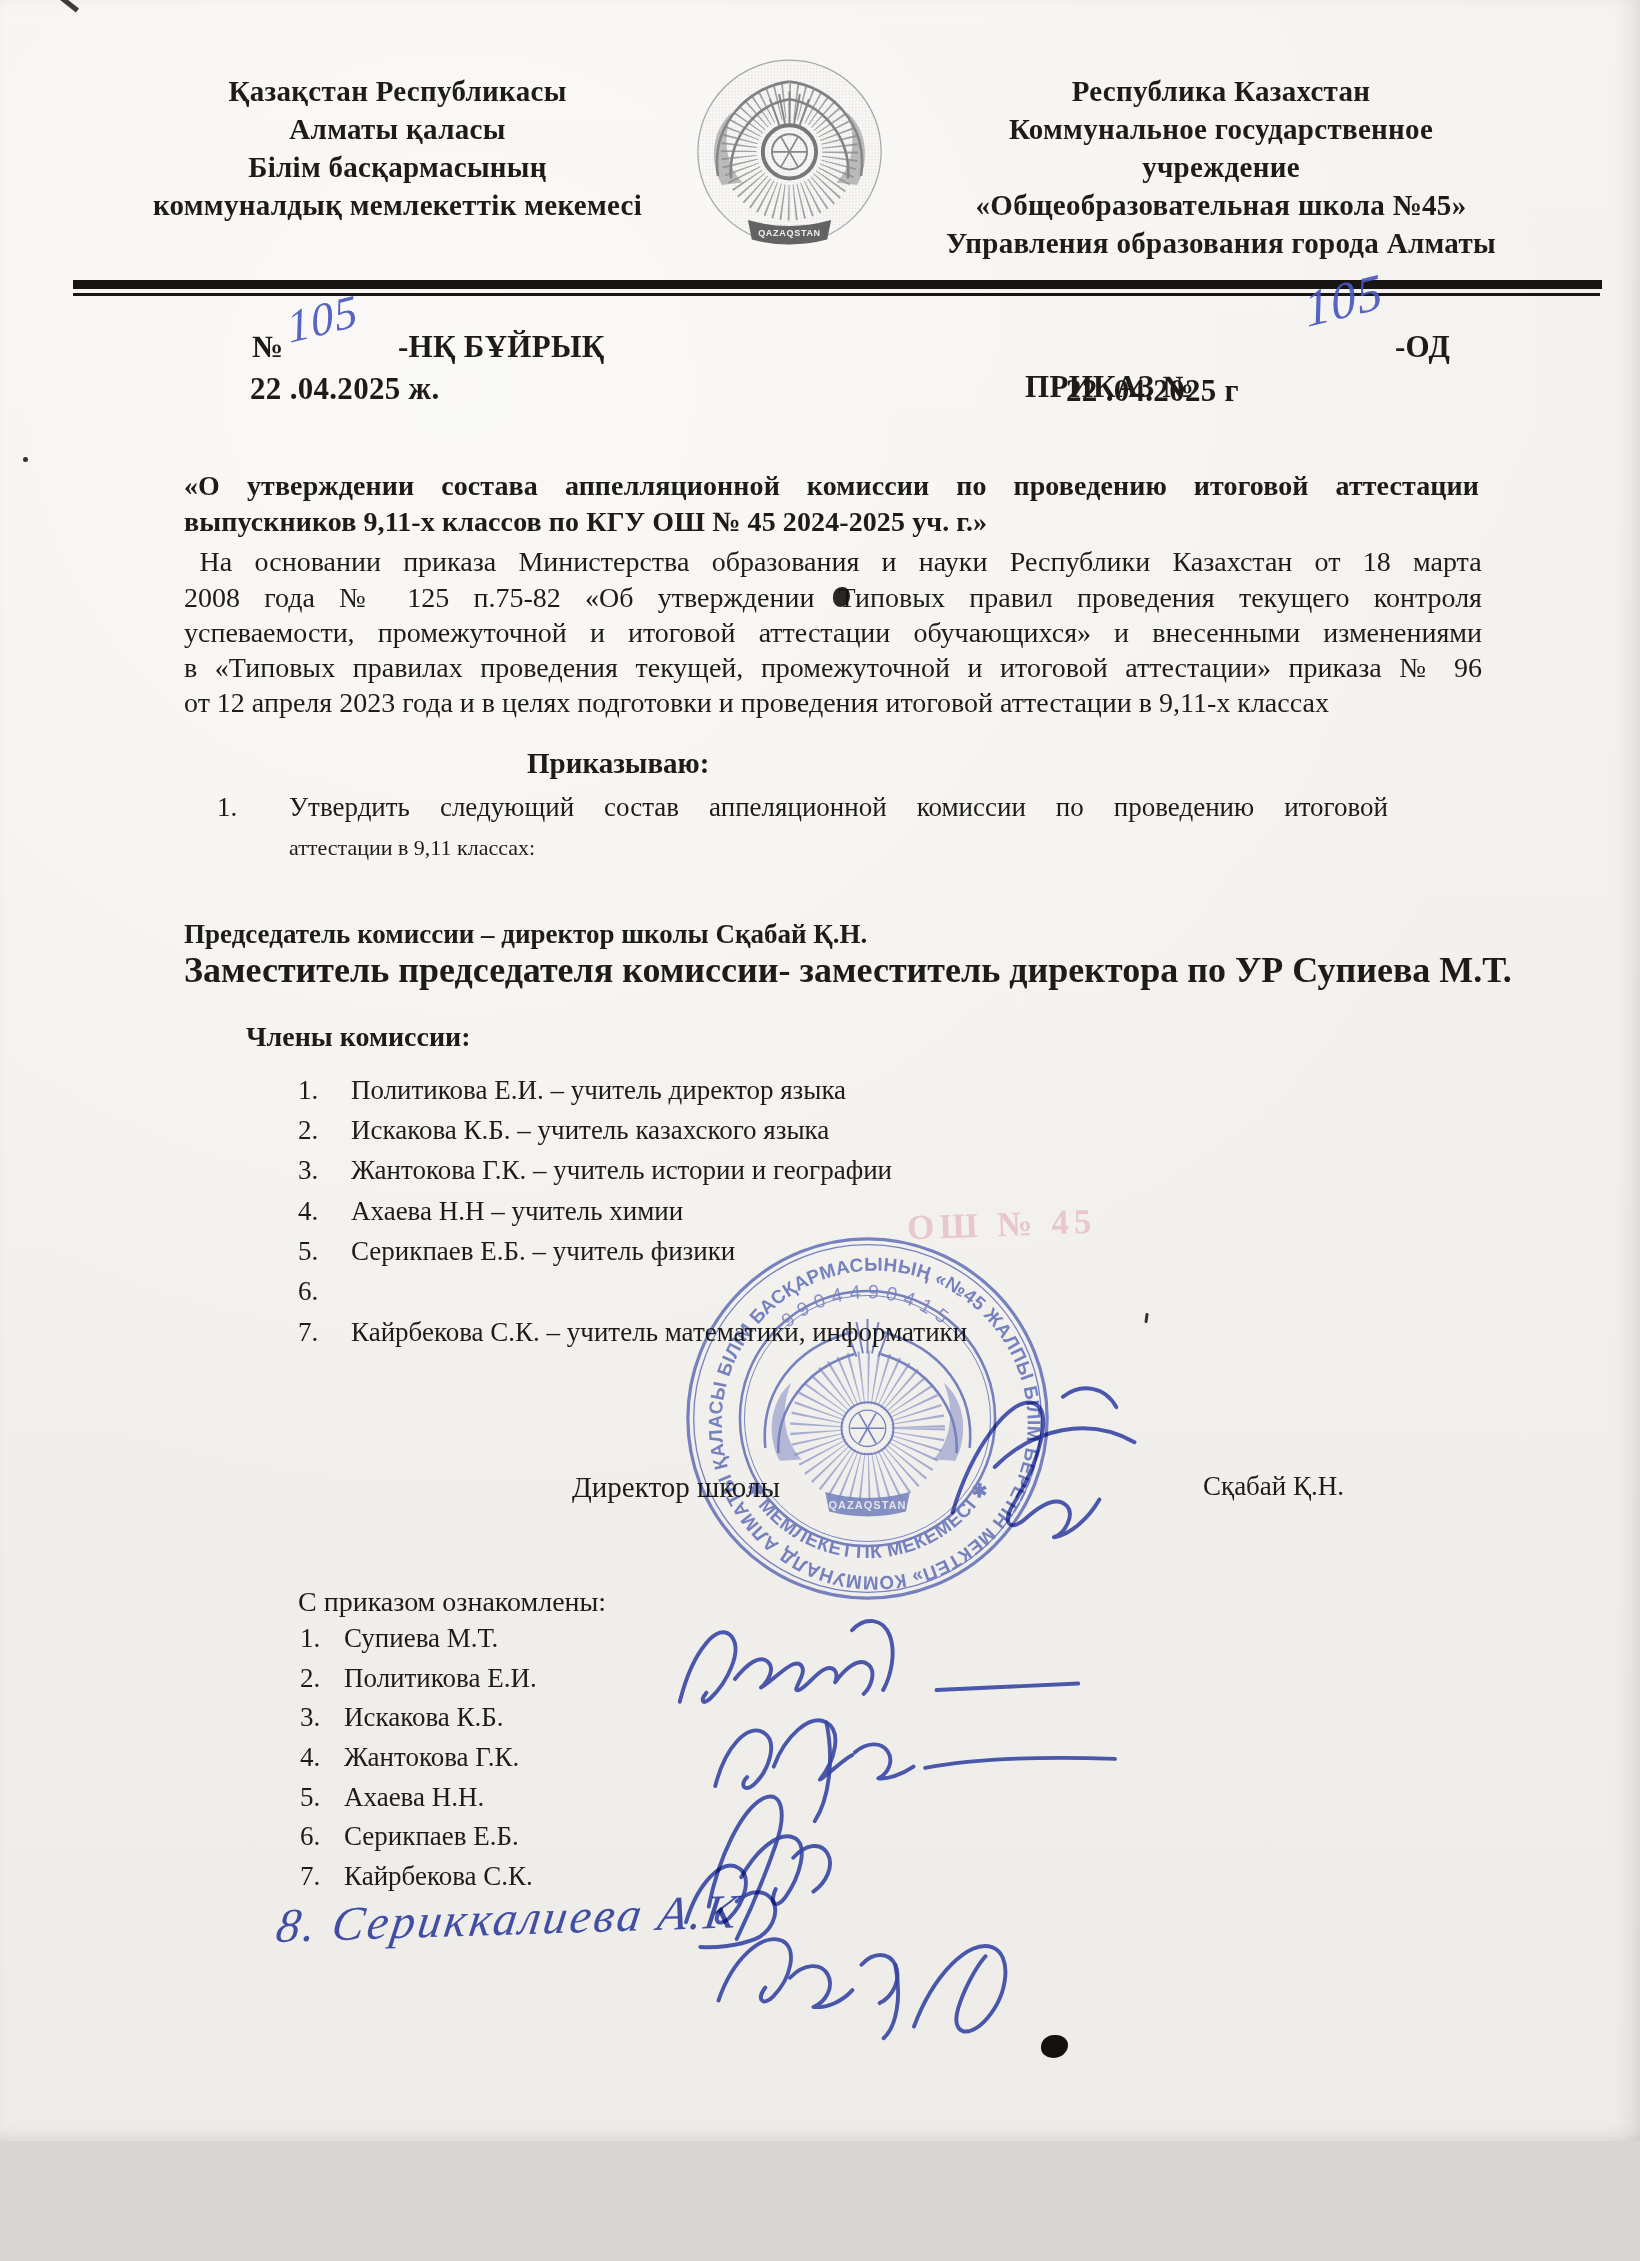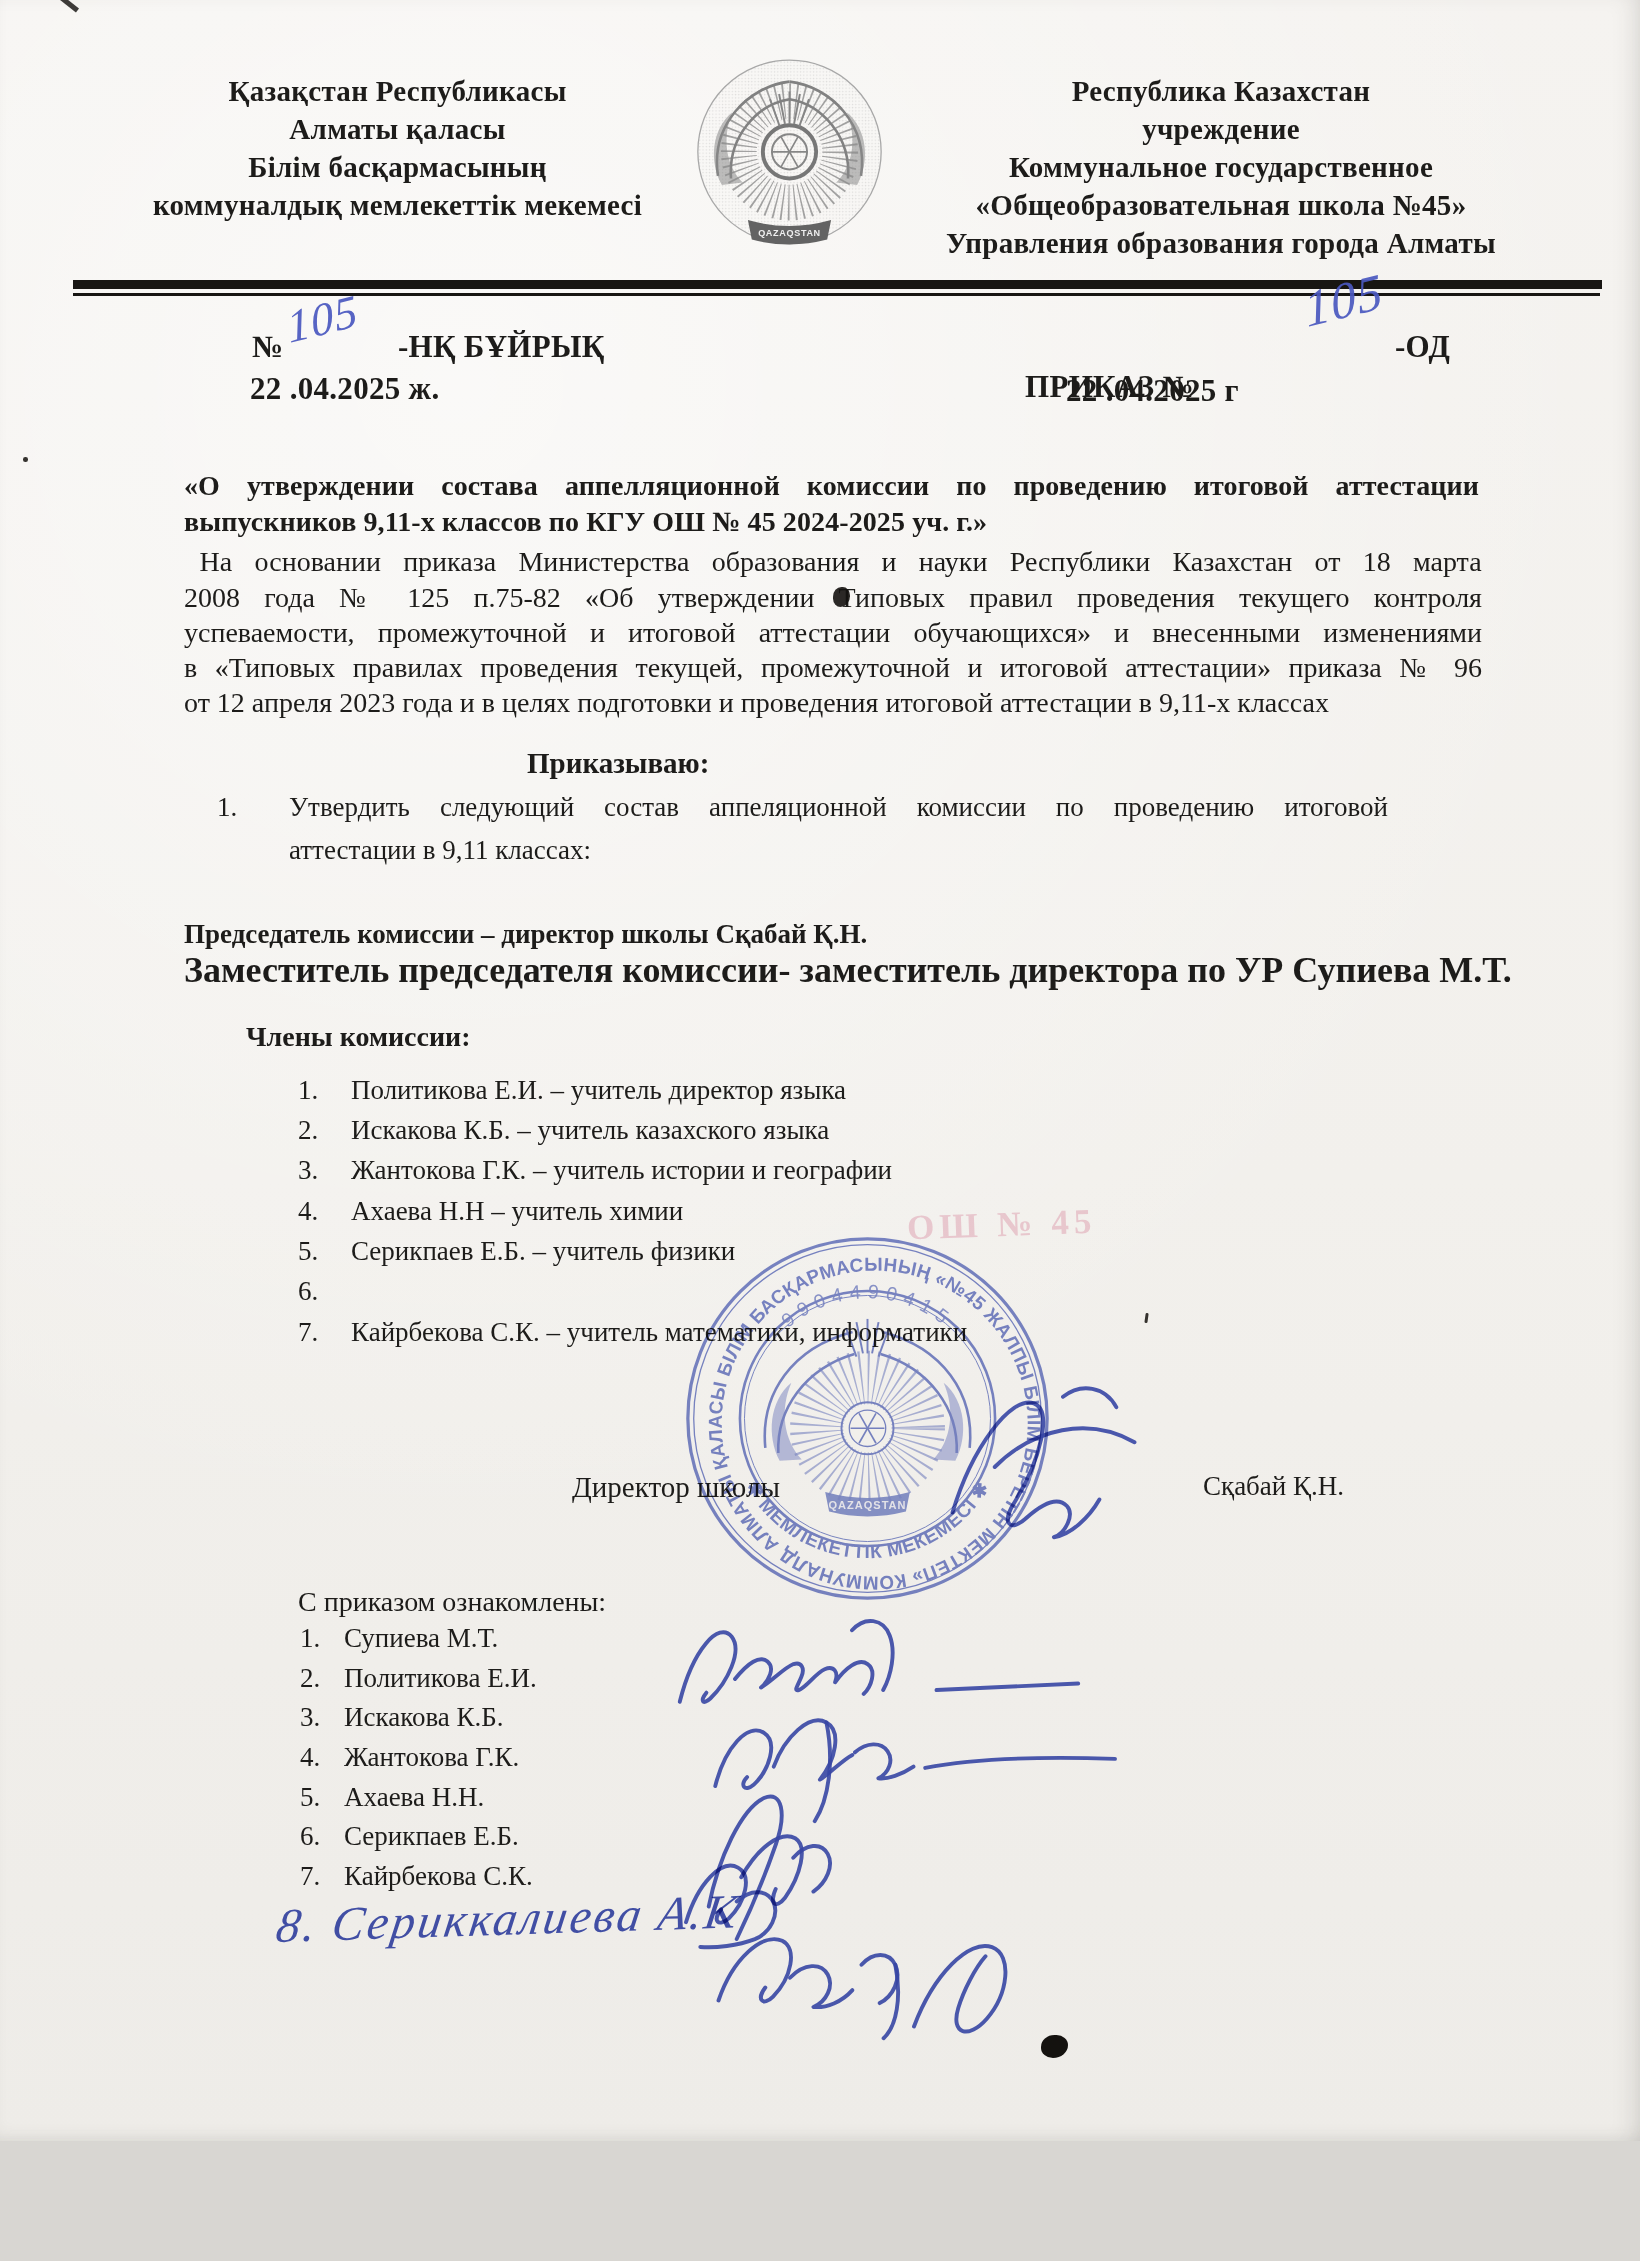--- a/index.html
+++ b/index.html
@@ -103,22 +103,22 @@
       </g>
       <path d="M46,206 C26,170 30,120 62,94 C46,134 52,176 78,202 Z" fill="#8b8b8b" opacity="0.55" stroke="none"></path>
       <path d="M254,206 C274,170 270,120 238,94 C254,134 248,176 222,202 Z" fill="#8b8b8b" opacity="0.55" stroke="none"></path>
     </g>
     <path d="M86,260 Q150,278 214,260 L208,290 Q150,305 92,290 Z" fill="#636363"></path>
     <text x="150" y="284" text-anchor="middle" font-size="14" letter-spacing="1" fill="#efefef" font-family="Liberation Sans, sans-serif" font-weight="bold">QAZAQSTAN</text>
   </svg>
 
   <div class="abs hdr ctr" style="left:855px;top:72px;width:732px;">
     <div>Республика Казахстан</div>
+    <div>Коммунальное государственное</div>
     <div>учреждение</div>
-    <div>Коммунальное государственное</div>
     <div>«Общеобразовательная школа №45»</div>
     <div>Управления образования города Алматы</div>
   </div>
 
   <div class="abs rule" style="left:73px;top:280px;width:1529px;height:9px;"></div>
   <div class="abs rule" style="left:73px;top:293px;width:1527px;height:2.6px;"></div>
 
   <span class="abs orderline" style="left:252px;top:329px;">№</span>
   <span class="abs orderline" style="left:398px;top:329px;">-НҚ БҰЙРЫҚ</span>
   <span class="abs hand105" style="left:291px;top:301px;">105</span>
@@ -135,21 +135,21 @@
   <div class="abs bodyline just" style="top:546px;padding-left:15.6px;width:1282px;">На основании приказа Министерства образования и науки Республики Казахстан от 18 марта</div>
   <div class="abs bodyline just" style="top:582px;">2008 года № 125 п.75-82 «Об утверждении Типовых правил проведения текущего контроля</div>
   <div class="abs bodyline just" style="top:617px;">успеваемости, промежуточной и итоговой аттестации обучающихся» и внесенными изменениями</div>
   <div class="abs bodyline just" style="top:652px;">в «Типовых правилах проведения текущей, промежуточной и итоговой аттестации» приказа   № 96</div>
   <div class="abs bodyline" style="top:687px;">от 12 апреля 2023 года и в целях подготовки и проведения итоговой аттестации в 9,11-х классах</div>
   <div class="abs blot" style="left:833px;top:587px;width:17px;height:19.5px;opacity:.9;"></div>
 
   <div class="abs b" style="left:527px;top:747px;font-size:29px;">Приказываю:</div>
   <span class="abs" style="left:217px;top:792px;font-size:27px;">1.</span>
   <div class="abs just" style="left:289px;top:792px;width:1099px;font-size:27px;">Утвердить следующий состав аппеляционной комиссии по проведению итоговой</div>
-  <div class="abs" style="left:289px;top:835px;font-size:27px;">аттестации в 9,11 классах:</div>
+  <div class="abs" style="left:289px;top:835px;font-size:22px;">аттестации в 9,11 классах:</div>
 
   <div class="abs b nowrap" style="left:184px;top:919px;font-size:27px;">Председатель комиссии – директор школы Сқабай Қ.Н.</div>
   <div class="abs b nowrap" style="left:184px;top:949px;font-size:36px;">Заместитель председателя комиссии- заместитель директора по УР Супиева М.Т.</div>
   <div class="abs b" style="left:246px;top:1021px;font-size:28px;">Члены комиссии:</div>
 
   <div class="abs mrow" style="top:1075px;">
     <span class="mno">1.</span>
     <span class="mtext">Политикова Е.И. – учитель директор языка</span>
   </div>
   <div class="abs mrow" style="top:1115px;">

